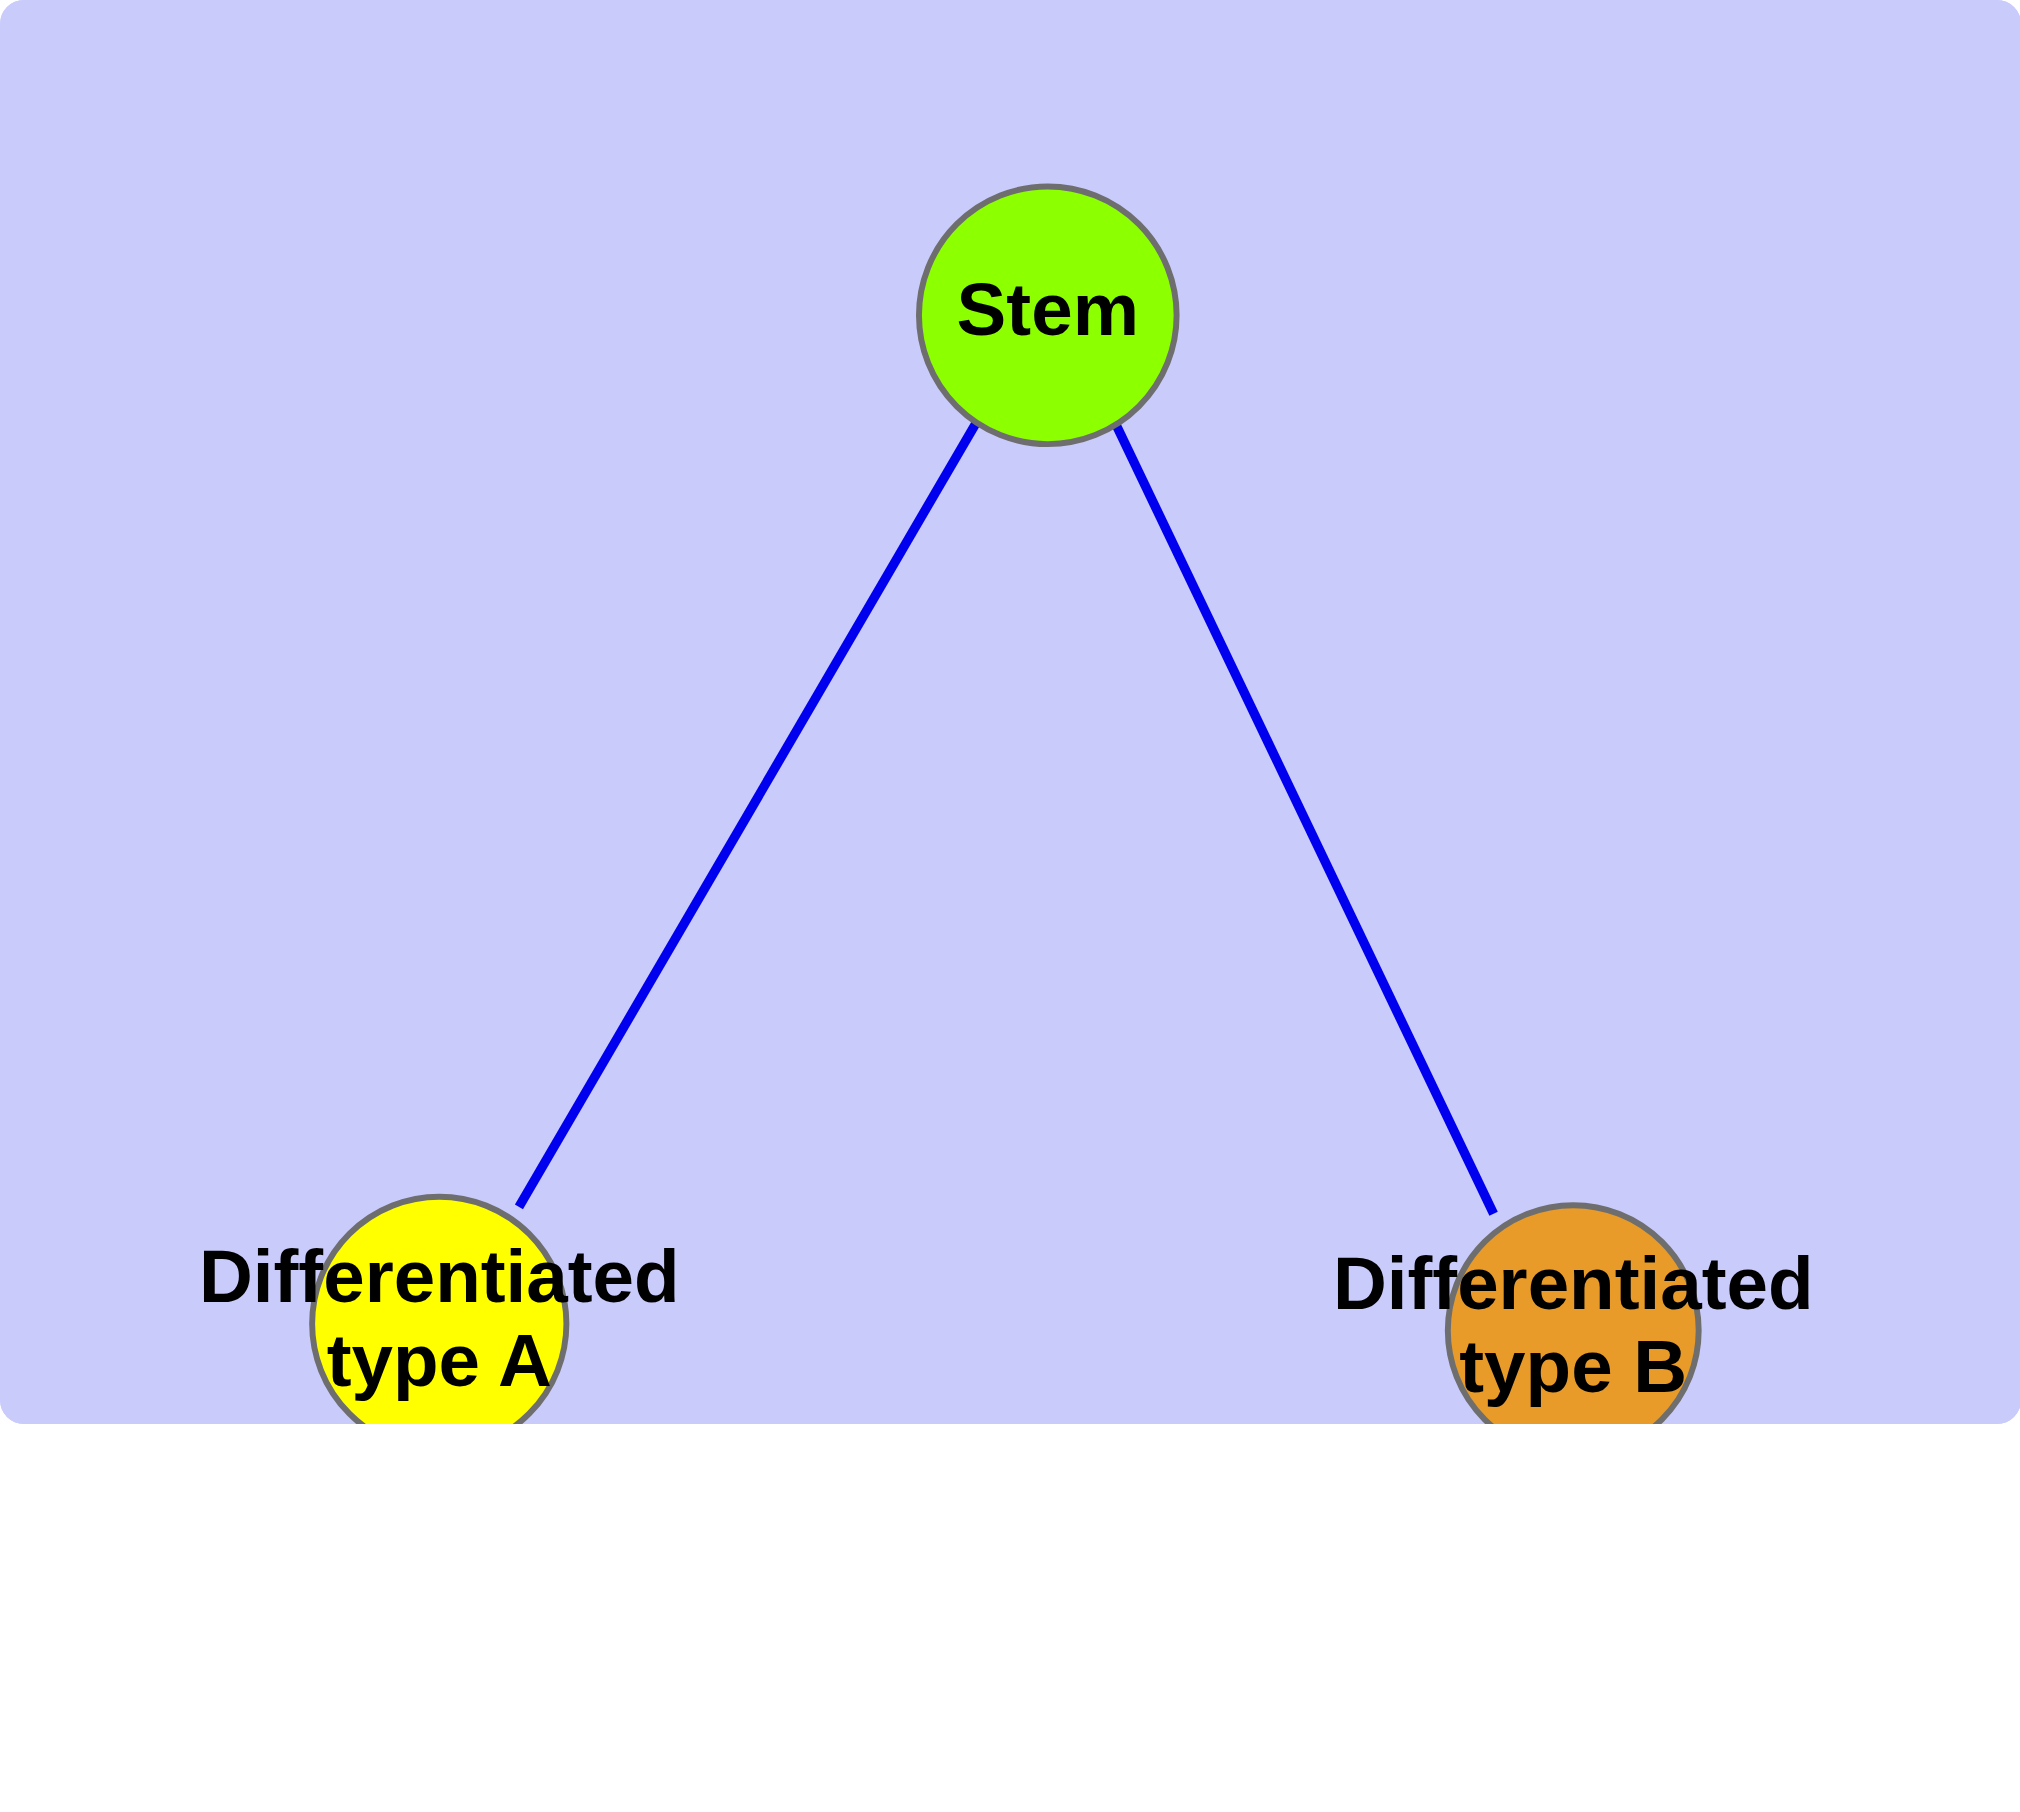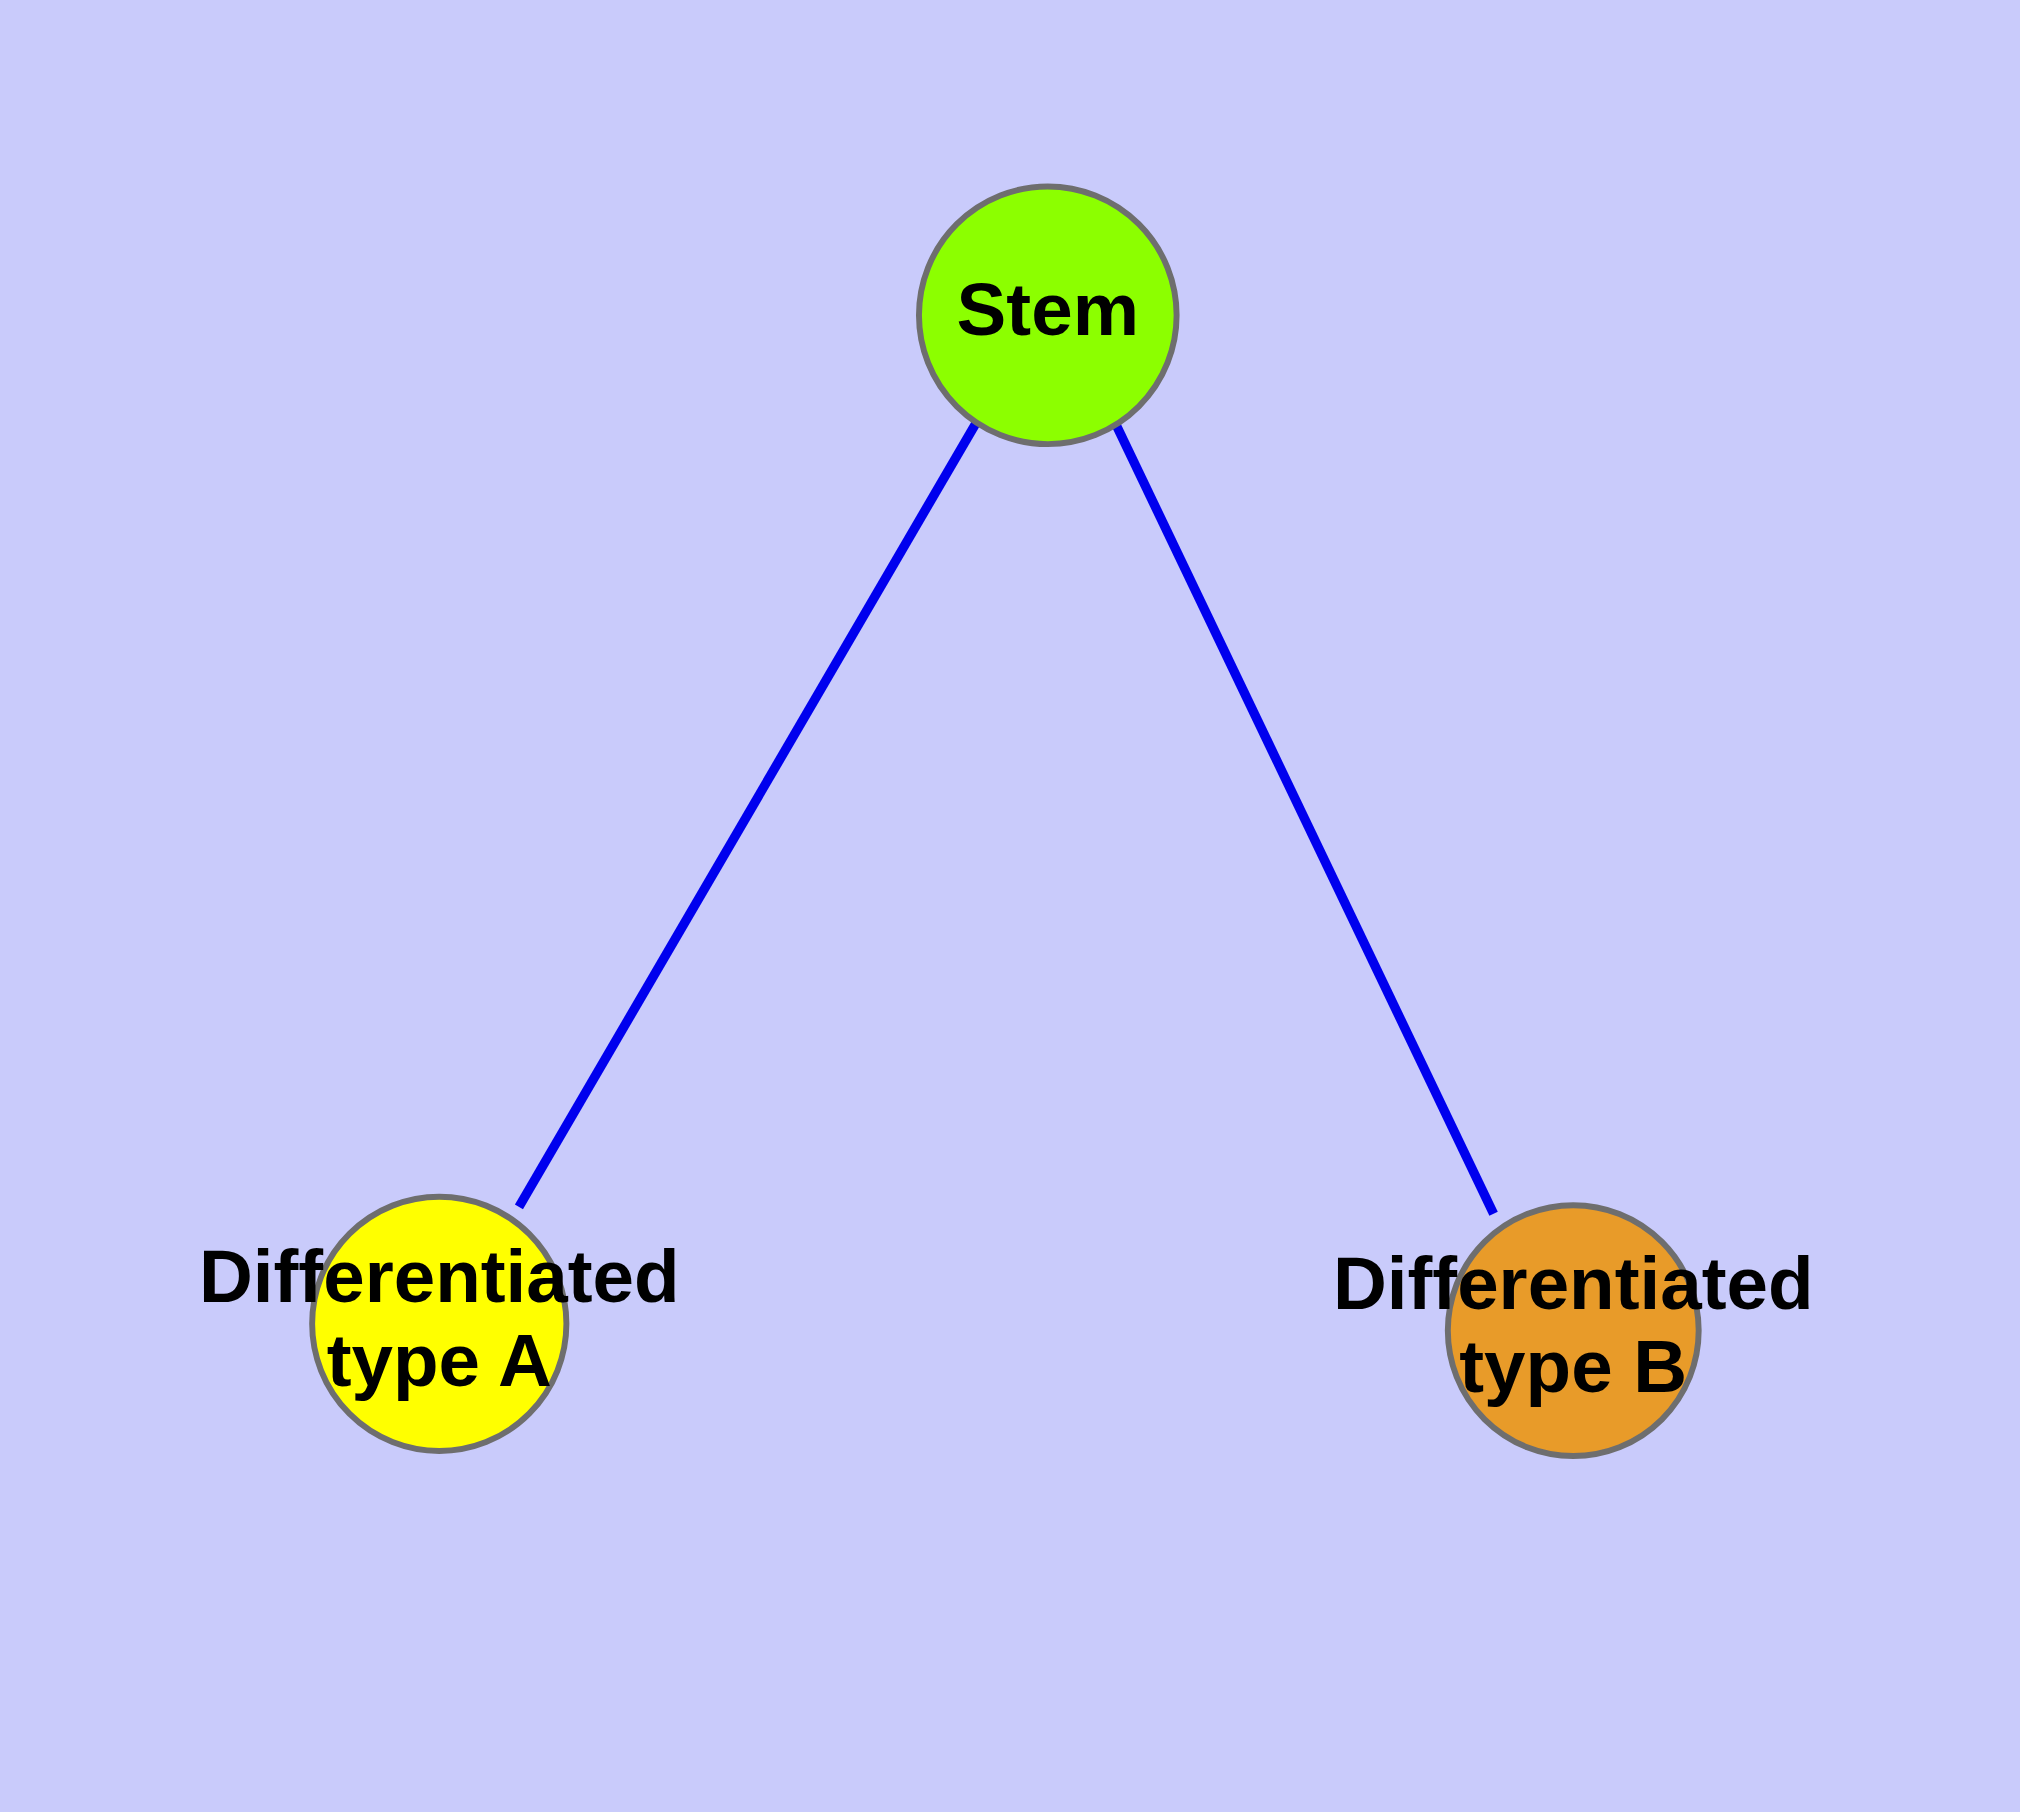--- a/index.html
+++ b/index.html
@@ -26,21 +26,21 @@
     font-family: "Liberation Sans", sans-serif;
     font-weight: bold;
     fill: #000000;
     text-anchor: middle;
     dominant-baseline: middle;
   }
 </style>
 </head>
 <body>
 
-<div id="canvas" style="width: 2021px; height: 1812px; background: rgb(201, 203, 251);">
+<div id="canvas" style="width: 2021px; height: 1424px; background: rgb(201, 203, 251); border-radius: 24px;">
   <svg id="graph-svg" viewBox="0 0 2384 2138" xmlns="http://www.w3.org/2000/svg" style="width: 2021px; height: 1812px;">
     <rect id="bg-rect" x="0" y="0" width="2384" height="2138" fill="#c9cbfb"></rect>
     <g id="edges-layer">
         <line x1="1152" y1="498" x2="612" y2="1424" stroke="#0000ee" stroke-width="11" stroke-linecap="butt"></line>
         <line x1="1316" y1="500" x2="1762" y2="1432" stroke="#0000ee" stroke-width="11" stroke-linecap="butt"></line>
       </g>
     <g id="nodes-layer">
         <g>
           <circle cx="1236" cy="372" r="152" fill="#8cff00" stroke="#6e6e6e" stroke-width="7"></circle>
           <text class="node-label" x="1236" y="372" font-size="88"><tspan x="1236">Stem</tspan></text>

